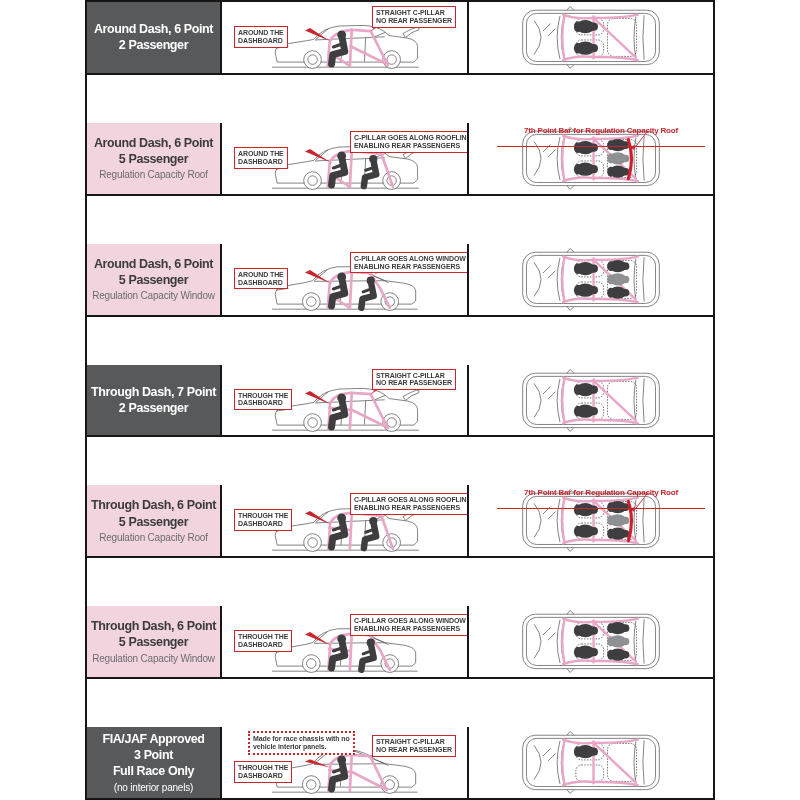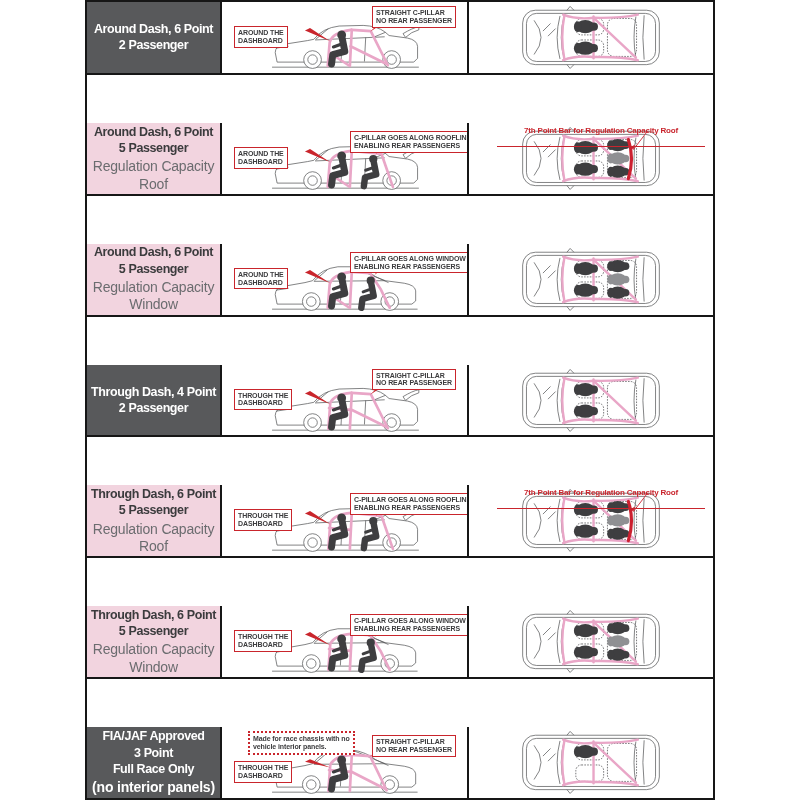--- a/index.html
+++ b/index.html
@@ -10,23 +10,23 @@
   .row{flex:1 1 0;display:flex;border-bottom:2px solid #161616;min-height:0;}
   .row:last-child{border-bottom:none;}
   .cell-label{width:135px;box-sizing:border-box;border-right:2px solid #161616;
               display:flex;flex-direction:column;justify-content:center;align-items:center;
               text-align:center;padding:4px 4px;}
   .cell-side{width:247px;box-sizing:border-box;border-right:2px solid #161616;position:relative;background:#fff;overflow:hidden;}
   .cell-top{flex:1;position:relative;background:#fff;overflow:hidden;}
   .bg-gray{background:#58595b;color:#ffffff;}
   .bg-pink{background:#f2d4df;color:#3b3b3d;}
   .title-line{font-weight:bold;font-size:12.5px;line-height:1.3;letter-spacing:-0.4px;white-space:nowrap;}
-  .subtitle{font-size:14px;line-height:1.25;letter-spacing:-0.2px;margin-top:2px;}
+  .subtitle{font-size:10px;line-height:1.25;letter-spacing:-0.2px;margin-top:2px;}
   .bg-pink .subtitle{color:#6b6c6f;}
-  .bg-gray .subtitle{color:#ffffff;font-weight:bold;}
+  .bg-gray .subtitle{color:#ffffff;font-weight:normal;}
   svg.ill{position:absolute;left:0;top:0;width:100%;height:100%;display:block;}
   .cage path{stroke:#e9a6c7;stroke-width:4.2;fill:none;stroke-linecap:round;stroke-linejoin:round;}
   .leader{fill:#c9252c;stroke:none;}
   .note{position:absolute;background:#ffffff;border:1.5px solid #c9252c;color:#3c3c3e;
         font-weight:bold;font-size:7px;line-height:1.12;padding:2px 3px;white-space:nowrap;z-index:2;
         letter-spacing:-0.1px;}
   .note-dash{left:12px;top:24px;}
   .note-dash-low{left:12px;top:34px;}
   .note-pillar{left:150px;top:4px;}
   .note-pillar.low{top:8px;}
@@ -235,21 +235,21 @@
         <use href="#fig-top" transform="translate(116,73)" fill="#3e3e40"></use>
         <use href="#fig-top" transform="translate(167,35) scale(0.92)" fill="#3e3e40"></use>
         <use href="#fig-top" transform="translate(167,56) scale(0.92)" fill="#8f9093"></use>
         <use href="#fig-top" transform="translate(167,77) scale(0.92)" fill="#3e3e40"></use>
       </svg>
     </div>
   </div>
 
   <div class="row">
     <div class="cell-label bg-gray">
-      <div class="title-line">Through Dash, 4 Point</div>
+      <div class="title-line">Through Dash, 7 Point</div>
       <div class="title-line">2 Passenger</div>
     </div>
     <div class="cell-side">
       <svg class="ill" viewBox="0 0 245 112">
         <use href="#sedan-side"></use>
         <g class="cage">
           <path d="M133,44 Q106,46 100,60 L97,101"></path>
           <path d="M98,68 L132,71"></path>
           <path d="M131,101 L134,44"></path>
           <path d="M132,70 L189,98"></path>

